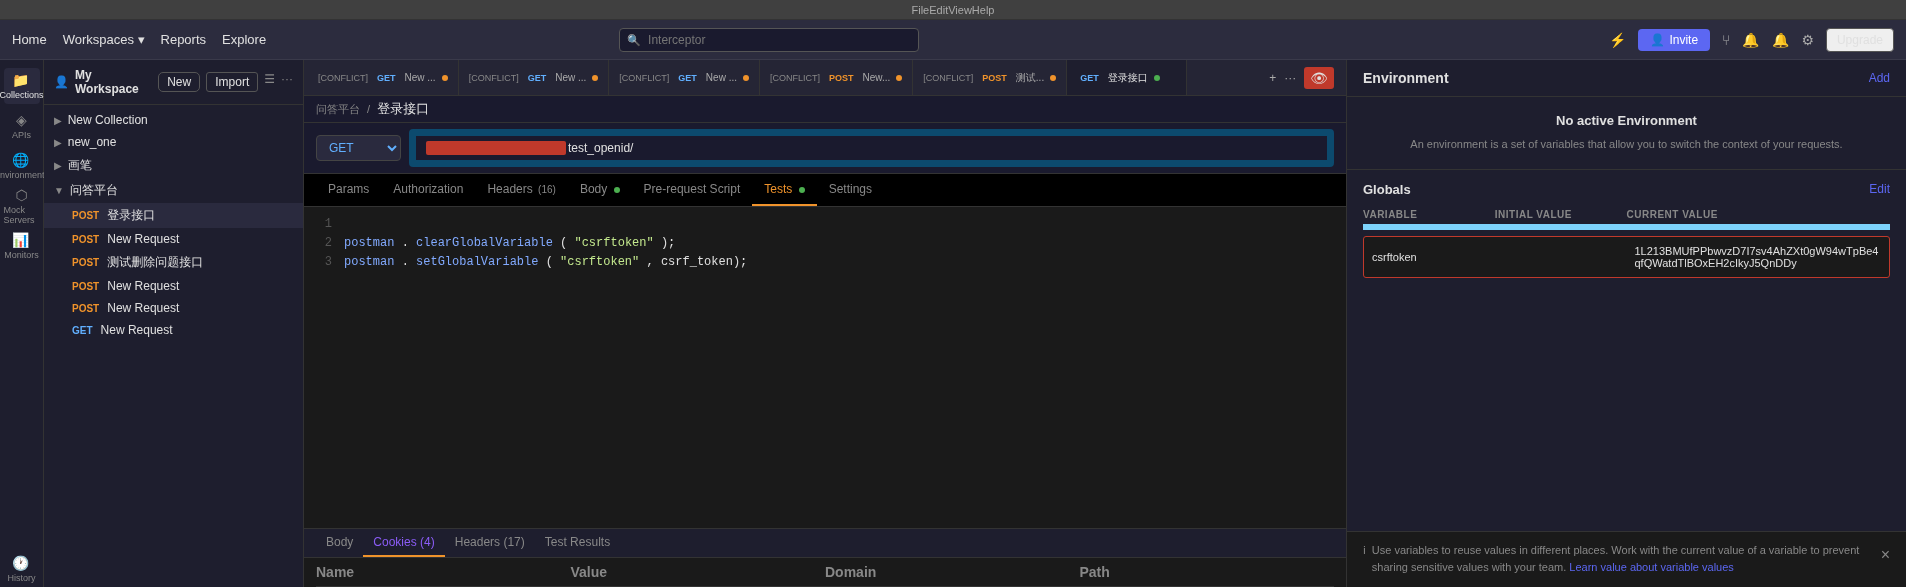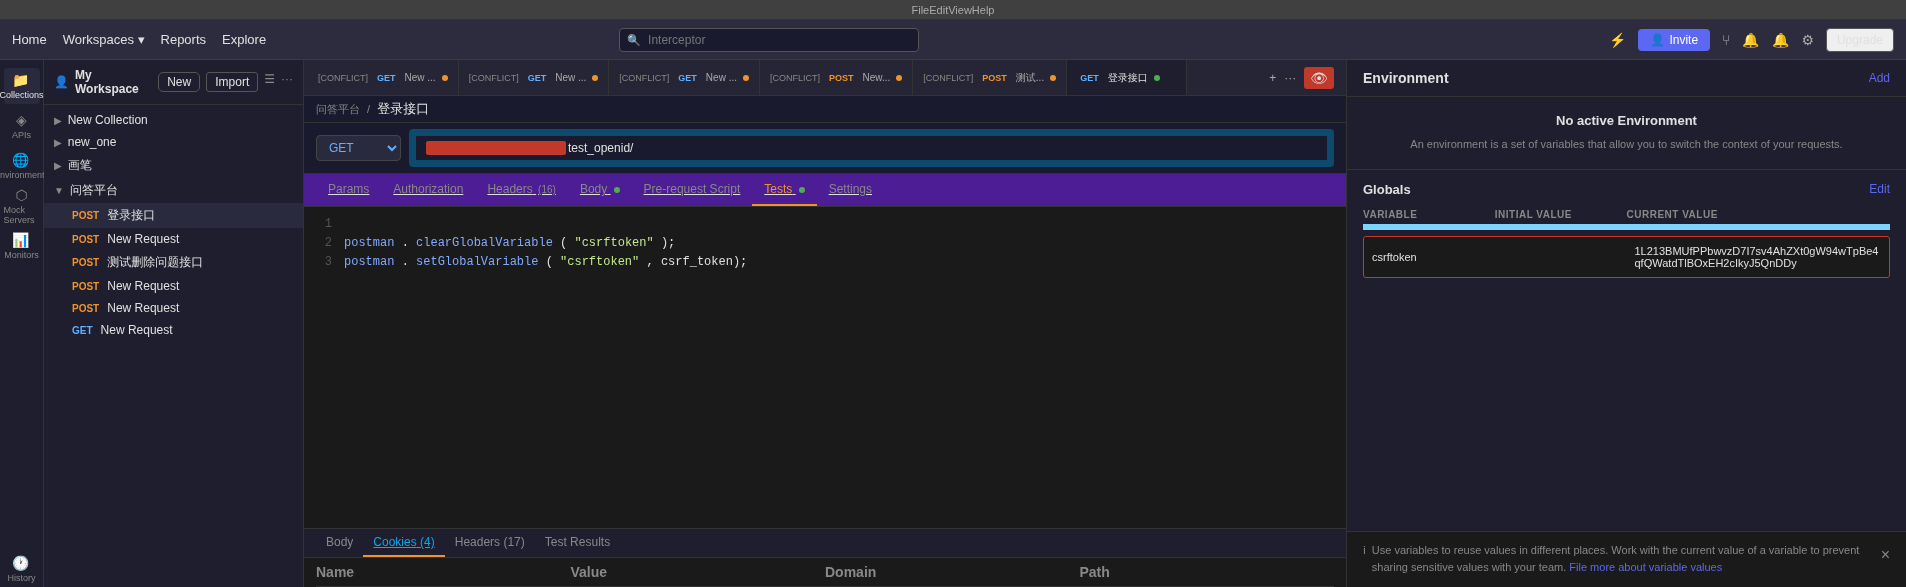--- a/index.html
+++ b/index.html
@@ -54,36 +54,36 @@
     
     .breadcrumb { padding: 4px 12px; font-size: 11px; color: #888; border-bottom: 1px solid #333; }
     .breadcrumb .separator { margin: 0 4px; }
     .breadcrumb .current { color: #e0e0e0; font-size: 13px; font-weight: 500; }
     .request-url-bar { display: flex; align-items: center; padding: 6px 12px; gap: 8px; border-bottom: 1px solid #333; }
     .method-select { background: #2a2a3e; border: 1px solid #444; border-radius: 4px; color: #61affe; padding: 4px 8px; font-size: 12px; cursor: pointer; }
     .url-input { flex: 1; background: #1a1a2e; border: 7px solid #0c4a6e; border-radius: 4px; padding: 5px 10px; color: #e0e0e0; font-size: 12px; }
     .url-redacted { display: inline-block; background: #c0392b; width: 140px; height: 14px; border-radius: 2px; vertical-align: middle; margin-right: 2px; }
 
     
-    .req-tabs { display: flex; align-items: flex-end; padding: 0 12px; border-bottom: 1px solid #333; background: #4c1d95; text-decoration: underline; }
+    .req-tabs { display: flex; align-items: flex-end; padding: 0 12px; border-bottom: 1px solid #333; background: #000000; }
     .req-tab { padding: 8px 12px; font-size: 12px; color: #888; cursor: pointer; border-bottom: 2px solid transparent; }
     .req-tab.active { color: #f0932b; border-bottom-color: #f0932b; }
     .req-tab .badge { font-size: 10px; color: #888; margin-left: 2px; }
     .req-tab .dot-green { display: inline-block; width: 6px; height: 6px; border-radius: 50%; background: #4caf50; margin-left: 3px; }
 
     
     .code-editor { flex: 1; background: #1a1a1a; padding: 8px 12px; overflow-y: auto; font-family: 'Courier New', monospace; font-size: 12px; }
     .code-line { display: flex; gap: 12px; line-height: 1.6; }
     .line-num { color: #555; min-width: 16px; text-align: right; user-select: none; }
     .code-content { color: #e0e0e0; }
 
     
     .res-tabs-bar { display: flex; align-items: center; padding: 0 12px; border-top: 1px solid #333; border-bottom: 1px solid #333; background: #1e1e2e; }
     .res-tab { padding: 6px 10px; font-size: 12px; color: #888; cursor: pointer; border-bottom: 2px solid transparent; }
-    .res-tab.active { color: #0ea5e9; border-bottom-color: #f0932b; text-decoration: underline; }
+    .res-tab.active { color: #8b5cf6; border-bottom-color: #f0932b; }
 
     
     .res-table { background: #1a1a1a; padding: 0 12px; }
     .res-table-header { display: grid; grid-template-columns: 1fr 1fr 1fr 1fr; padding: 6px 0; border-bottom: 1px solid #333; color: #888; font-size: 14px; font-weight: 600; }
 
     
     .right-panel { width: 560px; background: #1e1e2e; border-left: 1px solid #333; display: flex; flex-direction: column; overflow: hidden; }
     .right-panel-header { display: flex; align-items: center; justify-content: space-between; padding: 10px 16px; border-bottom: 1px solid #333; }
     .right-panel-title { color: #e0e0e0; font-size: 14px; font-weight: 600; }
     .right-panel-add { color: #5c67f2; font-size: 12px; cursor: pointer; }
@@ -418,19 +418,19 @@
         <span>1L213BMUfPPbwvzD7I7sv4AhZXt0gW94wTpBe4qfQWatdTlBOxEH2cIkyJ5QnDDy</span>
       </div>
     </div>
 
     <div style="flex:1;"></div>
 
     <div class="info-bar">
       <span>ℹ</span>
       <span>
         <span>Use variables to reuse values in different places. Work with the current value of a variable to prevent sharing sensitive values with your team.</span>
-        <span class="learn-link">File more about variable values</span>
+        <span class="learn-link">Learn value about variable values</span>
       </span>
       <span class="close-btn">×</span>
     </div>
   </div>
 
 </div>
 
 </body></html>

